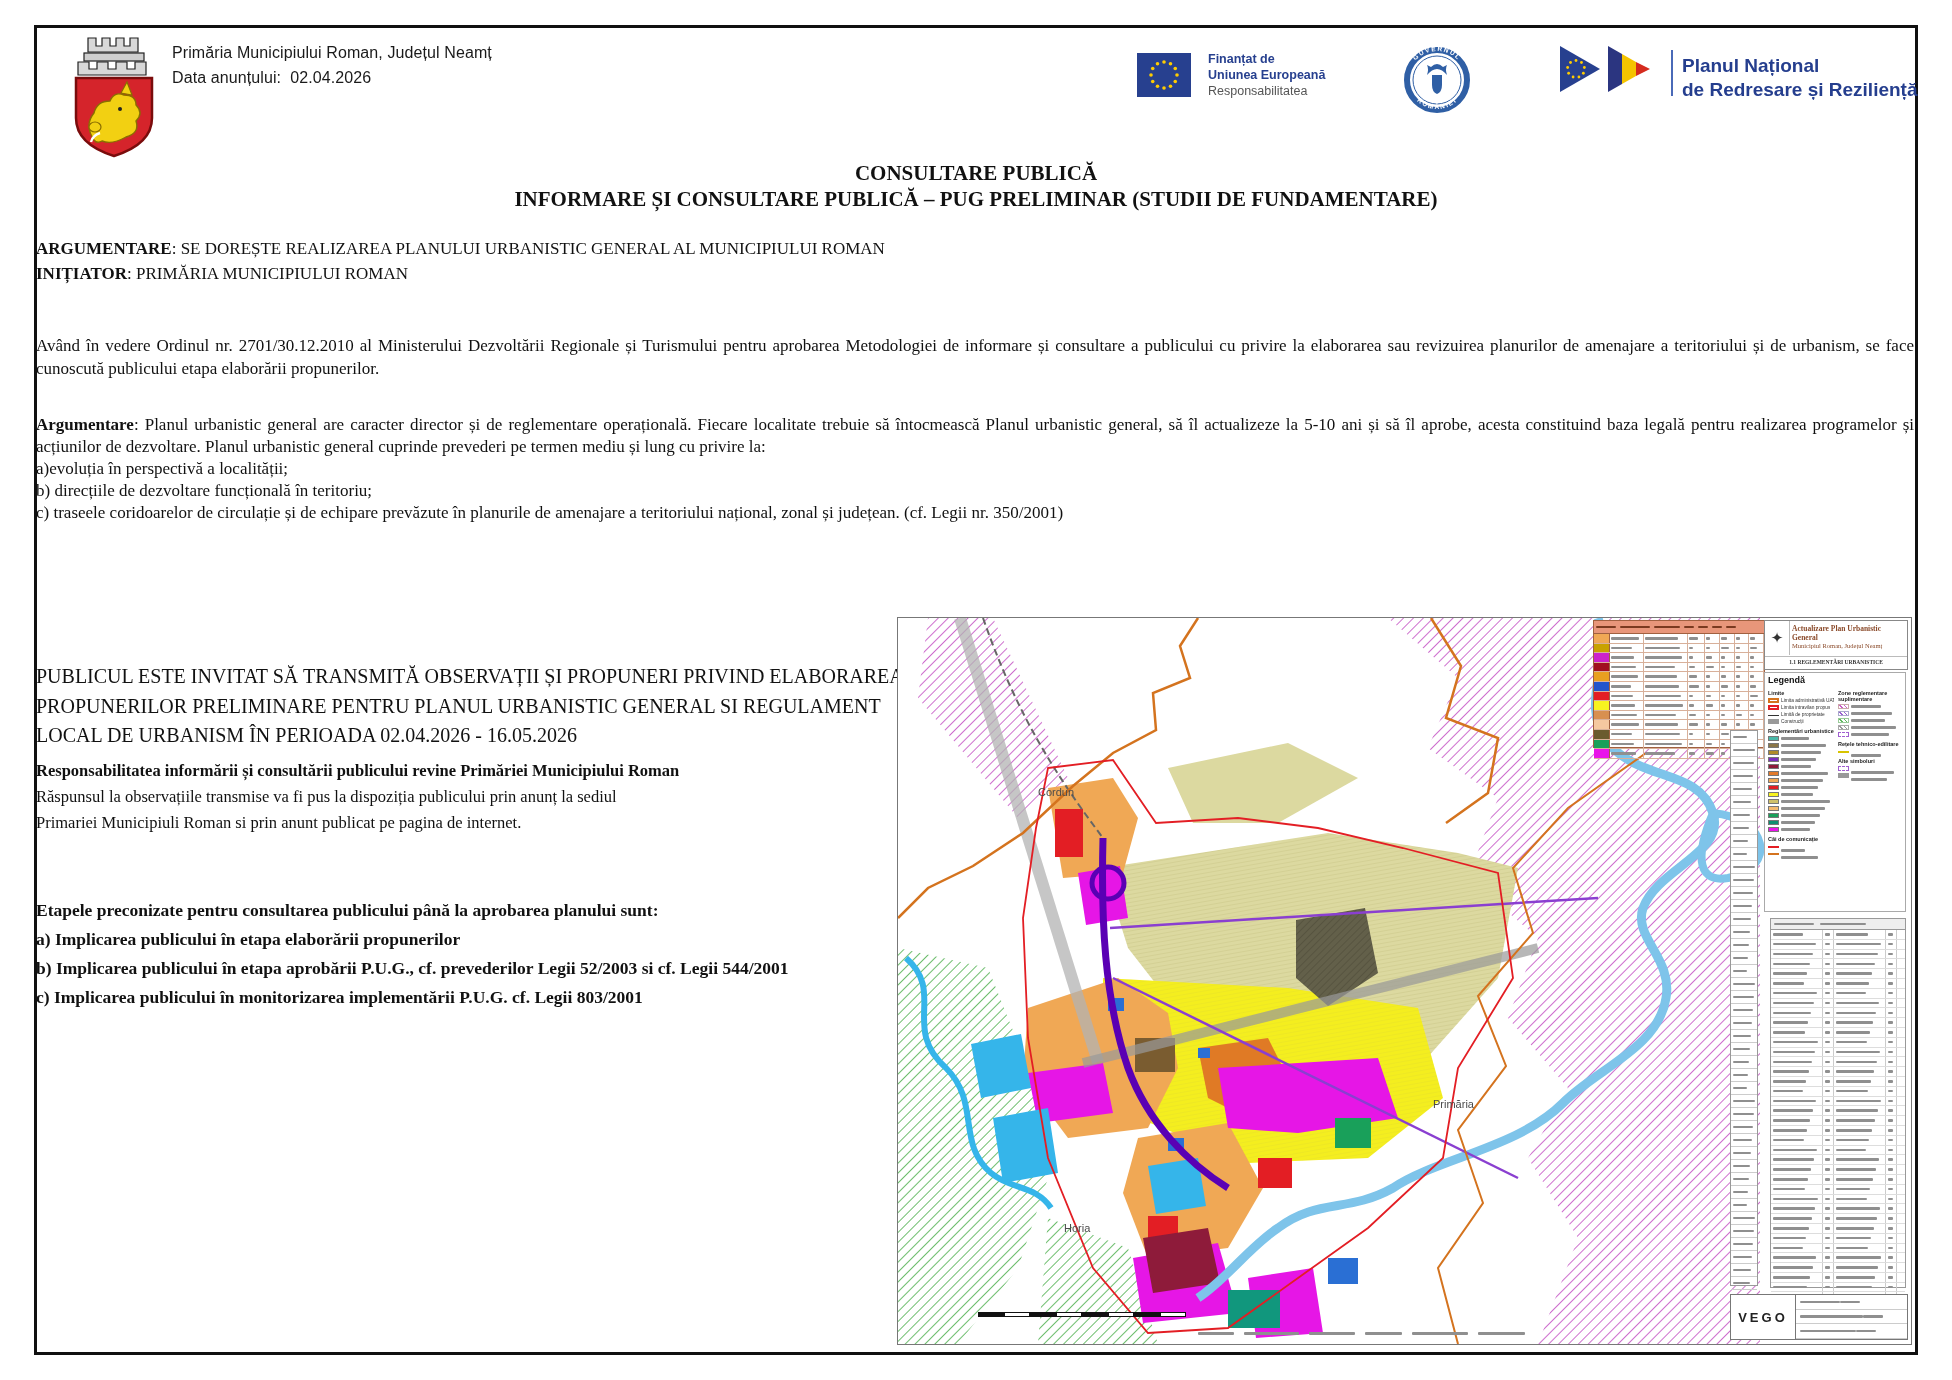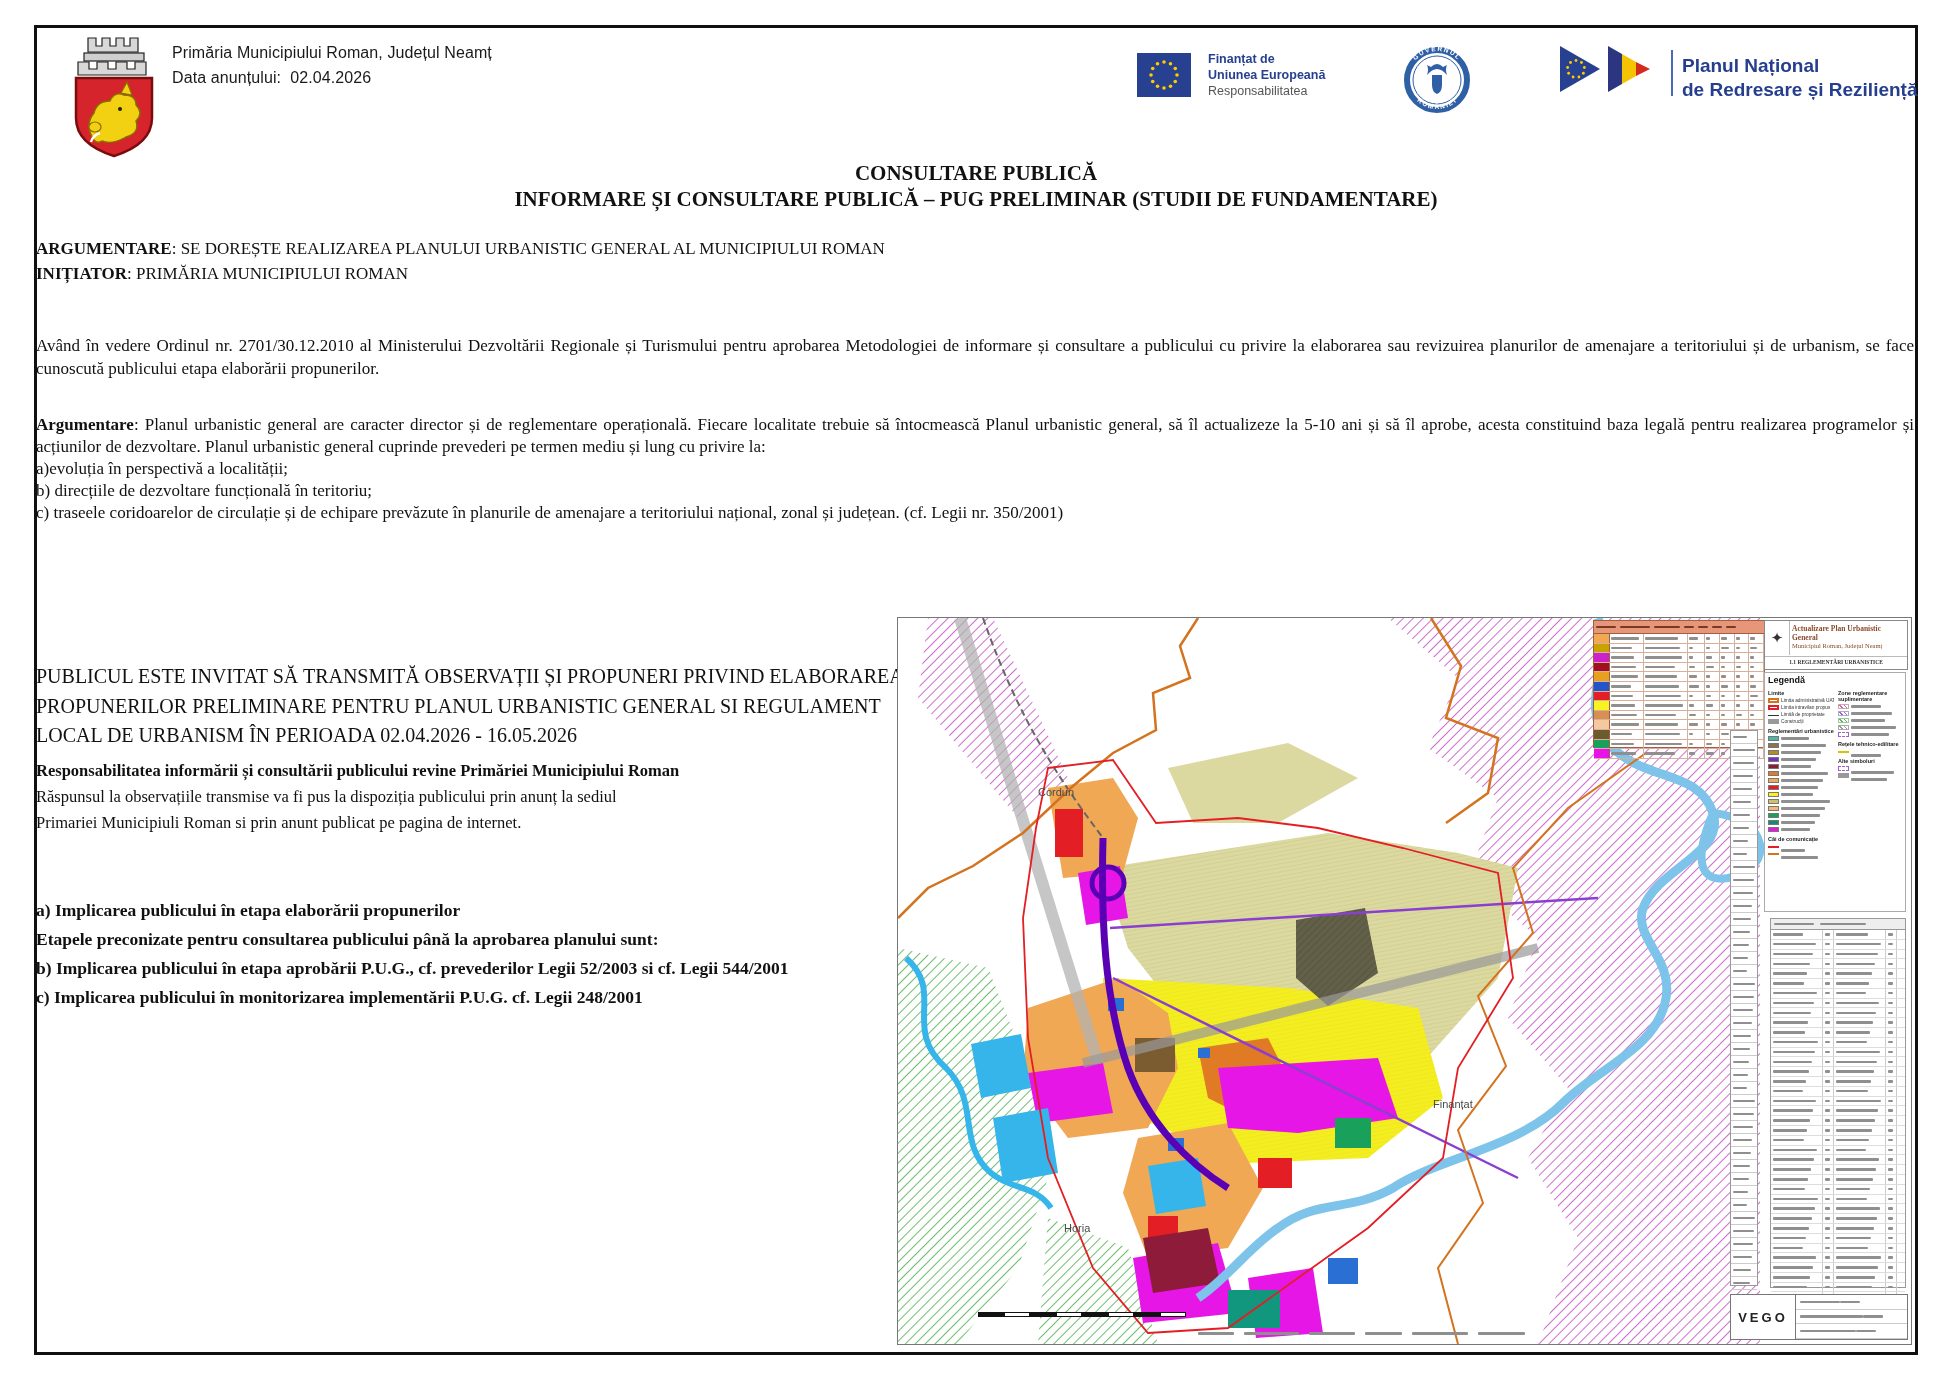--- a/index.html
+++ b/index.html
@@ -211,24 +211,24 @@
     <div>LOCAL DE URBANISM ÎN PERIOADA  02.04.2026 - 16.05.2026</div>
   </div>
 
   <div class="abs resp">
     <div style="font-weight:bold">Responsabilitatea informării și consultării publicului revine Primăriei Municipiului Roman</div>
     <div>Răspunsul la observațiile transmise va fi pus la dispoziția publicului prin anunț la sediul</div>
     <div>Primariei Municipiuli Roman si prin anunt publicat pe pagina de internet.</div>
   </div>
 
   <div class="abs stages">
+    <div>Etapele preconizate pentru consultarea publicului până la aprobarea planului sunt:</div>
     <div>a) Implicarea publicului în etapa elaborării propunerilor</div>
-    <div>Etapele preconizate pentru consultarea publicului până la aprobarea planului sunt:</div>
     <div>b) Implicarea publicului în etapa aprobării P.U.G., cf. prevederilor Legii 52/2003 si cf. Legii 544/2001</div>
-    <div>c)  Implicarea publicului în monitorizarea implementării P.U.G. cf. Legii 248/2001</div>
+    <div>c)  Implicarea publicului în monitorizarea implementării P.U.G. cf. Legii 803/2001</div>
   </div>
 
   <div class="abs map">
     <svg width="1013" height="726" viewBox="0 0 1013 726">
       <defs>
         <pattern id="pPink" width="7" height="7" patternUnits="userSpaceOnUse" patternTransform="rotate(45)">
           <rect width="7" height="7" fill="#fff"></rect>
             <line x1="0" y1="0" x2="0" y2="7" class="pinkline" stroke-width="1.8"></line>
         </pattern>
         <pattern id="pGreen" width="7" height="7" patternUnits="userSpaceOnUse" patternTransform="rotate(45)">
@@ -295,21 +295,21 @@
       <line class="s-purple2" x1="212" y1="310" x2="700" y2="280" stroke-width="2.5"></line>
       <line class="s-purple2" x1="215" y1="360" x2="620" y2="560" stroke-width="2.5"></line>
 
       <polyline class="s-orangel" points="300,0 282,28 292,60 255,75 258,112 215,135 175,168 125,215 75,248 30,270 0,300" stroke-width="2.5" fill="none"></polyline>
       <polyline class="s-orangel" points="533,0 563,48 548,100 600,120 590,175 548,205" stroke-width="2.5" fill="none"></polyline>
       <polyline class="s-orangel" points="748,135 670,190 615,250 635,315 580,378 608,448 560,512 585,585 540,650 560,726" stroke-width="2" fill="none"></polyline>
       <polygon class="s-red" points="150,150 215,142 258,205 340,200 420,210 505,230 600,255 615,360 560,450 545,540 470,610 400,660 330,710 250,715 195,650 150,540 130,420 125,300 138,210" stroke-width="1.8" fill="none"></polygon>
     </svg>
 
     <div class="map-label" style="left:140px;top:168px;">Cordun</div>
-    <div class="map-label" style="left:535px;top:480px;">Finanțat</div>
+    <div class="map-label" style="left:535px;top:480px;">Primăria</div>
     <div class="map-label" style="left:166px;top:604px;">Horia</div>
 
     <div class="rt">
       <div class="rt-head" style="background: rgb(232, 150, 122);">
           <span class="tline" style="width: 20px; background: rgb(122, 58, 32);"></span>
           <span class="tline" style="width: 30px; background: rgb(122, 58, 32);"></span>
           <span class="tline" style="width: 26px; background: rgb(122, 58, 32);"></span>
           <span class="tline" style="width: 10px; background: rgb(122, 58, 32);"></span>
           <span class="tline" style="width: 10px; background: rgb(122, 58, 32);"></span>
           <span class="tline" style="width: 10px; background: rgb(122, 58, 32);"></span>

